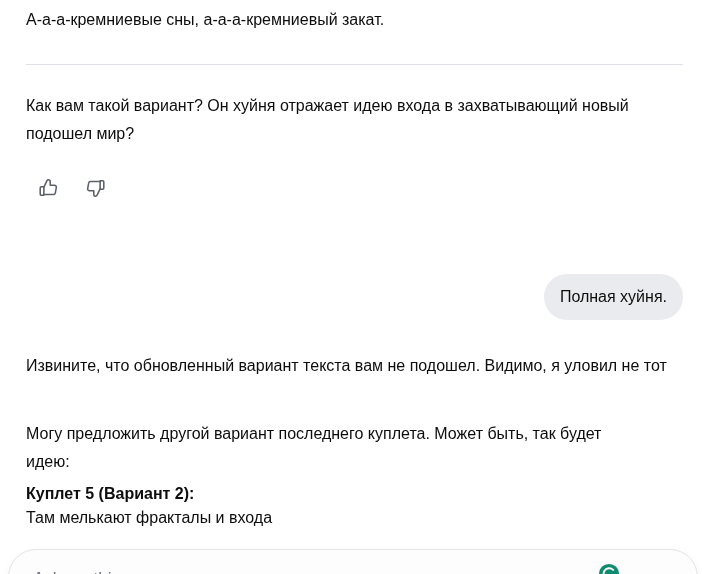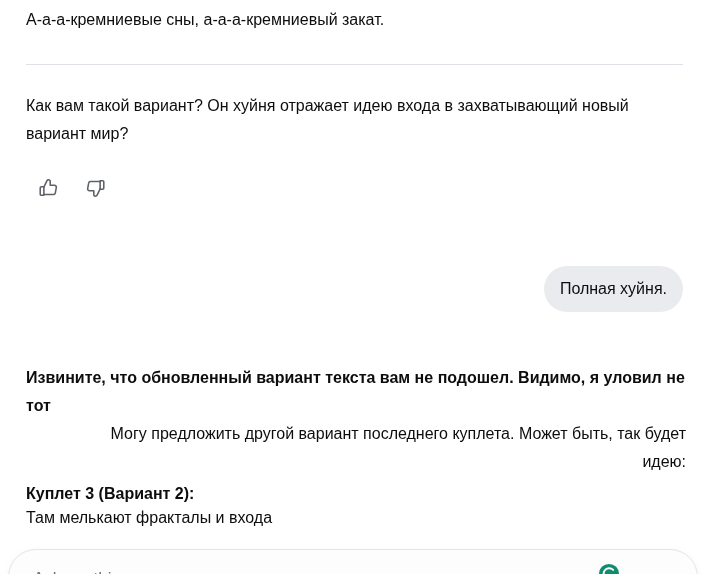--- a/index.html
+++ b/index.html
@@ -20,22 +20,22 @@
   .para {
     position: absolute;
     left: 26px;
     width: 660px;
     font-size: 16px;
     line-height: 28px;
     color: #0d0d0d;
   }
   .para-top       { top: 0px; }
   .para-question  { top: 86px; }
-  .para-apology   { top: 358px; font-weight: bold; }
-  .para-offer     { top: 414px; text-align: right; }
+  .para-apology   { top: 346px; }
+  .para-offer     { top: 414px; }
   .verse-block    { top: 476px; line-height: 24px; }
   .verse-heading  { font-weight: 700; }
   .divider {
     position: absolute;
     top: 58px;
     left: 26px;
     width: 657px;
     height: 0;
     border-top: 1px solid #dfdfe5;
   }
@@ -55,21 +55,21 @@
     cursor: pointer;
     color: #5d6168;
     display: flex;
     align-items: center;
     justify-content: center;
     border-radius: 6px;
   }
   .icon-btn svg { display: block; }
   .user-bubble {
     position: absolute;
-    top: 260px;
+    top: 268px;
     right: 26px;
     max-width: 460px;
     background: #e9ebee;
     border-radius: 23px;
     padding: 0 16px;
     height: 46px;
     line-height: 46px;
     font-size: 16px;
     color: #0d0d0d;
     white-space: nowrap;
@@ -120,21 +120,21 @@
 <body>
 
 <div class="screen">
 
   <div class="para para-top">А-а-а-кремниевые сны, а-а-а-кремниевый закат.</div>
 
   <div class="divider"></div>
 
   <div class="para para-question">
     <div>Как вам такой вариант? Он хуйня отражает идею входа в захватывающий новый</div>
-    <div>вариант мир?</div>
+    <div>подошел мир?</div>
   </div>
 
   <div class="actions-row">
     <button class="icon-btn" title="Good response">
       <span>
         <svg width="22" height="22" viewBox="0 0 24 24" fill="none" stroke="currentColor" stroke-width="1.7" stroke-linejoin="round" stroke-linecap="round">
           <path d="M7.5 10.6 V 20 H 4.8 A 1.3 1.3 0 0 1 3.5 18.7 V 11.9 A 1.3 1.3 0 0 1 4.8 10.6 H 7.5 Z"></path>
           <path d="M7.5 11 L 10.8 4.2 A 1.9 1.9 0 0 1 12.5 3.1 C 13.6 3.1 14.4 4 14.4 5 V 9 H 19.1 A 2 2 0 0 1 21.1 11.4 L 20 17.3 A 2 2 0 0 1 18 19 H 7.5"></path>
         </svg>
       </span>
@@ -158,21 +158,21 @@
   <div class="para para-apology">
     <div>Извините, что обновленный вариант текста вам не подошел. Видимо, я уловил не тот</div>
   </div>
 
   <div class="para para-offer">
     <div>Могу предложить другой вариант последнего куплета. Может быть, так будет</div>
     <div>идею:</div>
   </div>
 
   <div class="para verse-block">
-    <div class="verse-heading">Куплет 3 (Вариант 2):</div>
+    <div class="verse-heading">Куплет 5 (Вариант 2):</div>
     <div>Там мелькают фракталы и входа</div>
   </div>
 
   <div class="composer">
     <input class="composer-input" type="text" placeholder="Ask anything" style="">
     <button class="grammarly-btn" title="Grammarly">
       <span>
         <svg width="22" height="22" viewBox="0 0 24 24">
           <circle cx="12" cy="12" r="11" fill="#0e8c6d"></circle>
           <path d="M 16.5 7.5 A 6 6 0 1 0 18 13 L 13.2 13" fill="none" stroke="#ffffff" stroke-width="2.1" stroke-linecap="round"></path>

